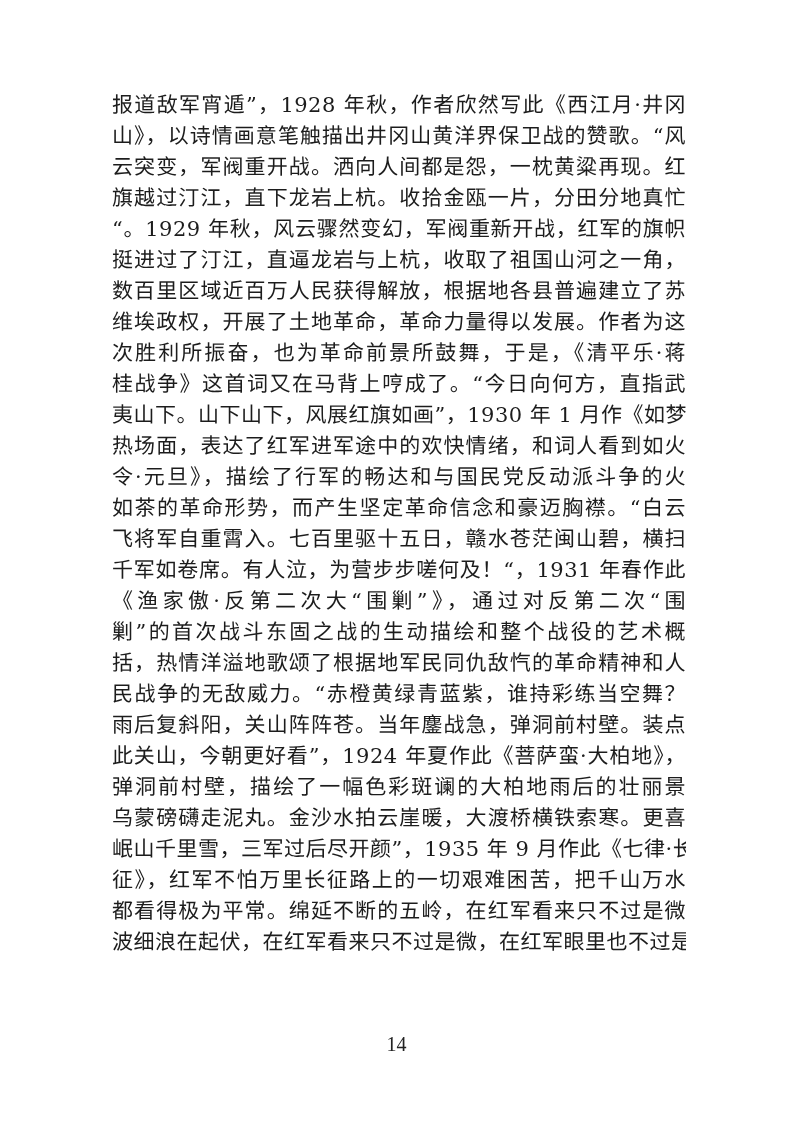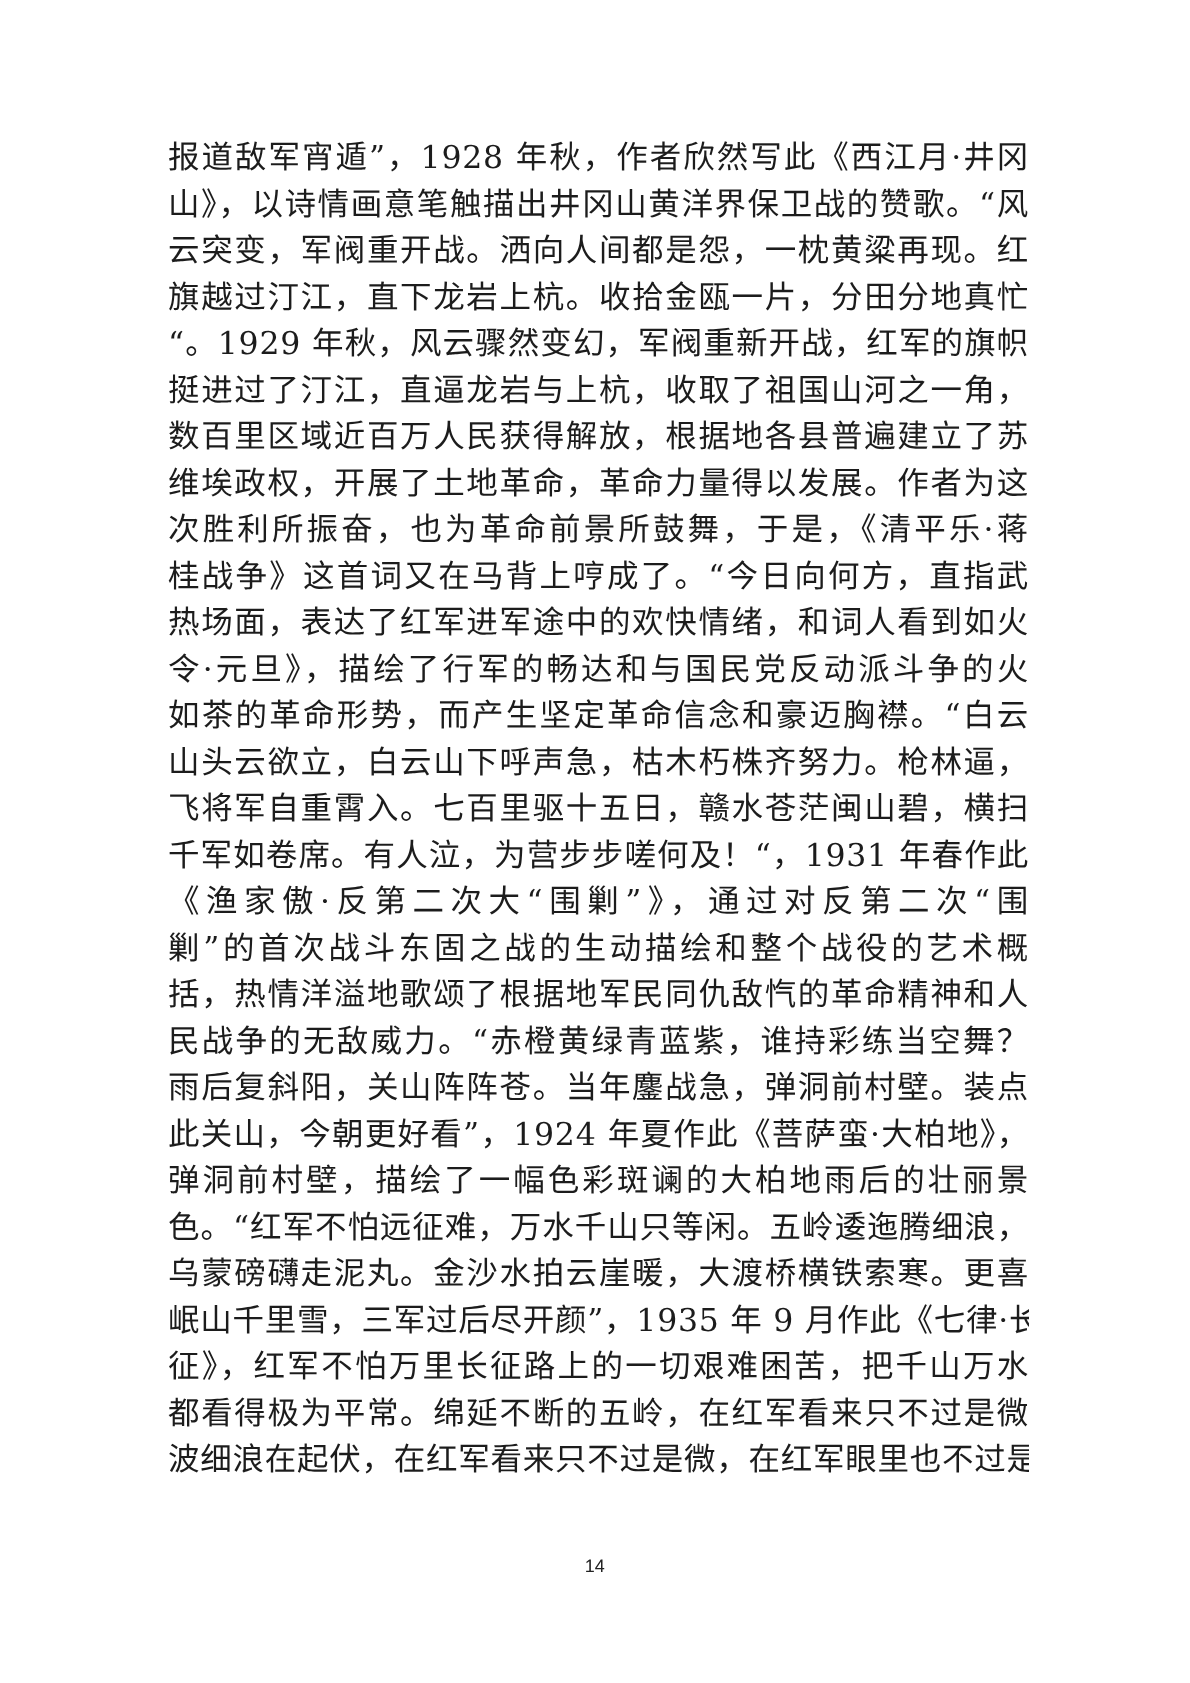--- a/index.html
+++ b/index.html
@@ -34,54 +34,53 @@
     -moz-text-align-last: justify;
   }
   .page-footer {
     position: absolute;
     left: 0;
     top: 1033px;
     width: 100%;
     text-align: center;
   }
   .page-number {
-    font-size: 12px;
+    font-size: 20px;
     color: #222222;
-    font-family: Liberation Sans, sans-serif;
+    font-family: Liberation Serif, serif;
   }
 </style>
 </head>
 <body>
 
 <div class="page">
   <div class="text-block">
     <div class="text-line">报道敌军宵遁”，1928 年秋，作者欣然写此《西江月·井冈</div>
     <div class="text-line">山》，以诗情画意笔触描出井冈山黄洋界保卫战的赞歌。“风</div>
     <div class="text-line">云突变，军阀重开战。洒向人间都是怨，一枕黄粱再现。红</div>
     <div class="text-line">旗越过汀江，直下龙岩上杭。收拾金瓯一片，分田分地真忙</div>
     <div class="text-line">“。1929 年秋，风云骤然变幻，军阀重新开战，红军的旗帜</div>
     <div class="text-line">挺进过了汀江，直逼龙岩与上杭，收取了祖国山河之一角，</div>
     <div class="text-line">数百里区域近百万人民获得解放，根据地各县普遍建立了苏</div>
     <div class="text-line">维埃政权，开展了土地革命，革命力量得以发展。作者为这</div>
     <div class="text-line">次胜利所振奋，也为革命前景所鼓舞，于是，《清平乐·蒋</div>
     <div class="text-line">桂战争》这首词又在马背上哼成了。“今日向何方，直指武</div>
+    <div class="text-line">夷山下。山下山下，风展红旗如画”，1930 年 1 月作《如梦</div>
     <div class="text-line">热场面，表达了红军进军途中的欢快情绪，和词人看到如火</div>
     <div class="text-line">令·元旦》，描绘了行军的畅达和与国民党反动派斗争的火</div>
     <div class="text-line">如茶的革命形势，而产生坚定革命信念和豪迈胸襟。“白云</div>
-    <div class="text-line">山头云欲立，白云山下呼声急，枯木朽株齐努力。枪林逼，</div>
     <div class="text-line">飞将军自重霄入。七百里驱十五日，赣水苍茫闽山碧，横扫</div>
     <div class="text-line">千军如卷席。有人泣，为营步步嗟何及！“，1931 年春作此</div>
     <div class="text-line">《渔家傲·反第二次大“围剿”》，通过对反第二次“围</div>
     <div class="text-line">剿”的首次战斗东固之战的生动描绘和整个战役的艺术概</div>
     <div class="text-line">括，热情洋溢地歌颂了根据地军民同仇敌忾的革命精神和人</div>
     <div class="text-line">民战争的无敌威力。“赤橙黄绿青蓝紫，谁持彩练当空舞？</div>
     <div class="text-line">雨后复斜阳，关山阵阵苍。当年鏖战急，弹洞前村壁。装点</div>
     <div class="text-line">此关山，今朝更好看”，1924 年夏作此《菩萨蛮·大柏地》，</div>
     <div class="text-line">弹洞前村壁，描绘了一幅色彩斑谰的大柏地雨后的壮丽景</div>
-    <div class="text-line">色。“红军不怕远征难，万水千山只等闲。五岭逶迤腾细浪，</div>
     <div class="text-line">乌蒙磅礴走泥丸。金沙水拍云崖暖，大渡桥横铁索寒。更喜</div>
     <div class="text-line">岷山千里雪，三军过后尽开颜”，1935 年 9 月作此《七律·长</div>
     <div class="text-line">征》，红军不怕万里长征路上的一切艰难困苦，把千山万水</div>
     <div class="text-line">都看得极为平常。绵延不断的五岭，在红军看来只不过是微</div>
     <div class="text-line">波细浪在起伏，在红军看来只不过是微，在红军眼里也不过是</div>
   </div>
   <div class="page-footer">
     <span class="page-number">14</span>
   </div>
 </div>

